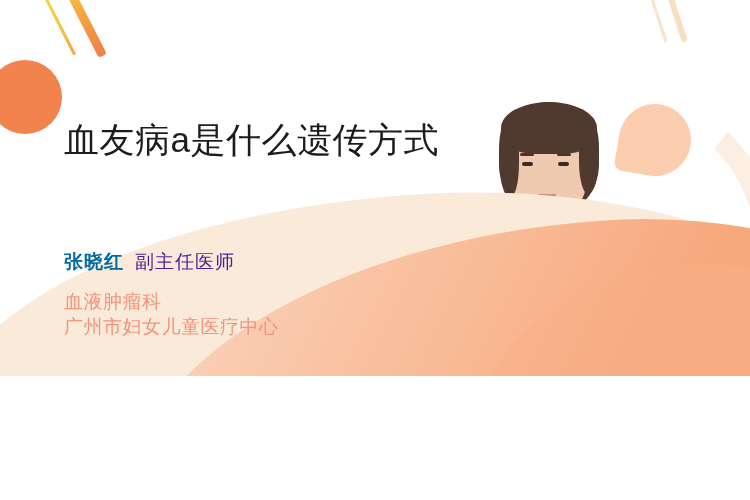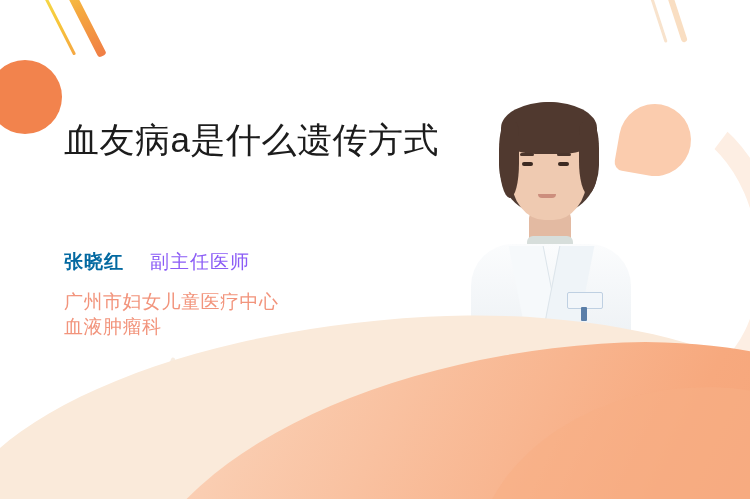--- a/index.html
+++ b/index.html
@@ -3,21 +3,21 @@
 <meta charset="utf-8">
 <style>
   html, body {
     margin: 0;
     padding: 0;
     background: #ffffff;
   }
   #card {
     position: relative;
     width: 750px;
-    height: 499px;
+    height: 376px;
     overflow: hidden;
     background: #ffffff;
     font-family: "Liberation Sans", "DejaVu Sans", sans-serif;
   }
 
   
   .deco { position: absolute; pointer-events: none; }
 
   
   .stripe-tl-thin {
@@ -241,22 +241,22 @@
     font-size: 19px;
     line-height: 27px;
     white-space: nowrap;
   }
   .doc-name {
     font-weight: bold;
     color: #0369a1;
     letter-spacing: 1px;
   }
   .doc-title {
-    color: #8b5cf6;
-    margin-left: 26px;
+    color: #4c1d95;
+    margin-left: 11px;
     letter-spacing: 1px;
   }
   .hospital {
     margin-top: 14px;
     font-size: 19px;
     line-height: 25px;
     color: #F2947C;
     letter-spacing: .5px;
   }
 </style>
@@ -299,18 +299,18 @@
   <div class="deco wave-mid"></div>
   <div class="deco wave-accent"></div>
 
   <div class="title">血友病a是什么遗传方式</div>
 
   <div class="credit">
     <div class="doc-line">
       <span class="doc-name">张晓红</span><span class="doc-title">副主任医师</span>
     </div>
     <div class="hospital">
+      <div>血液肿瘤科</div>
       <div>广州市妇女儿童医疗中心</div>
-      <div>血液肿瘤科</div>
     </div>
   </div>
 
 </div>
 
 </body></html>

